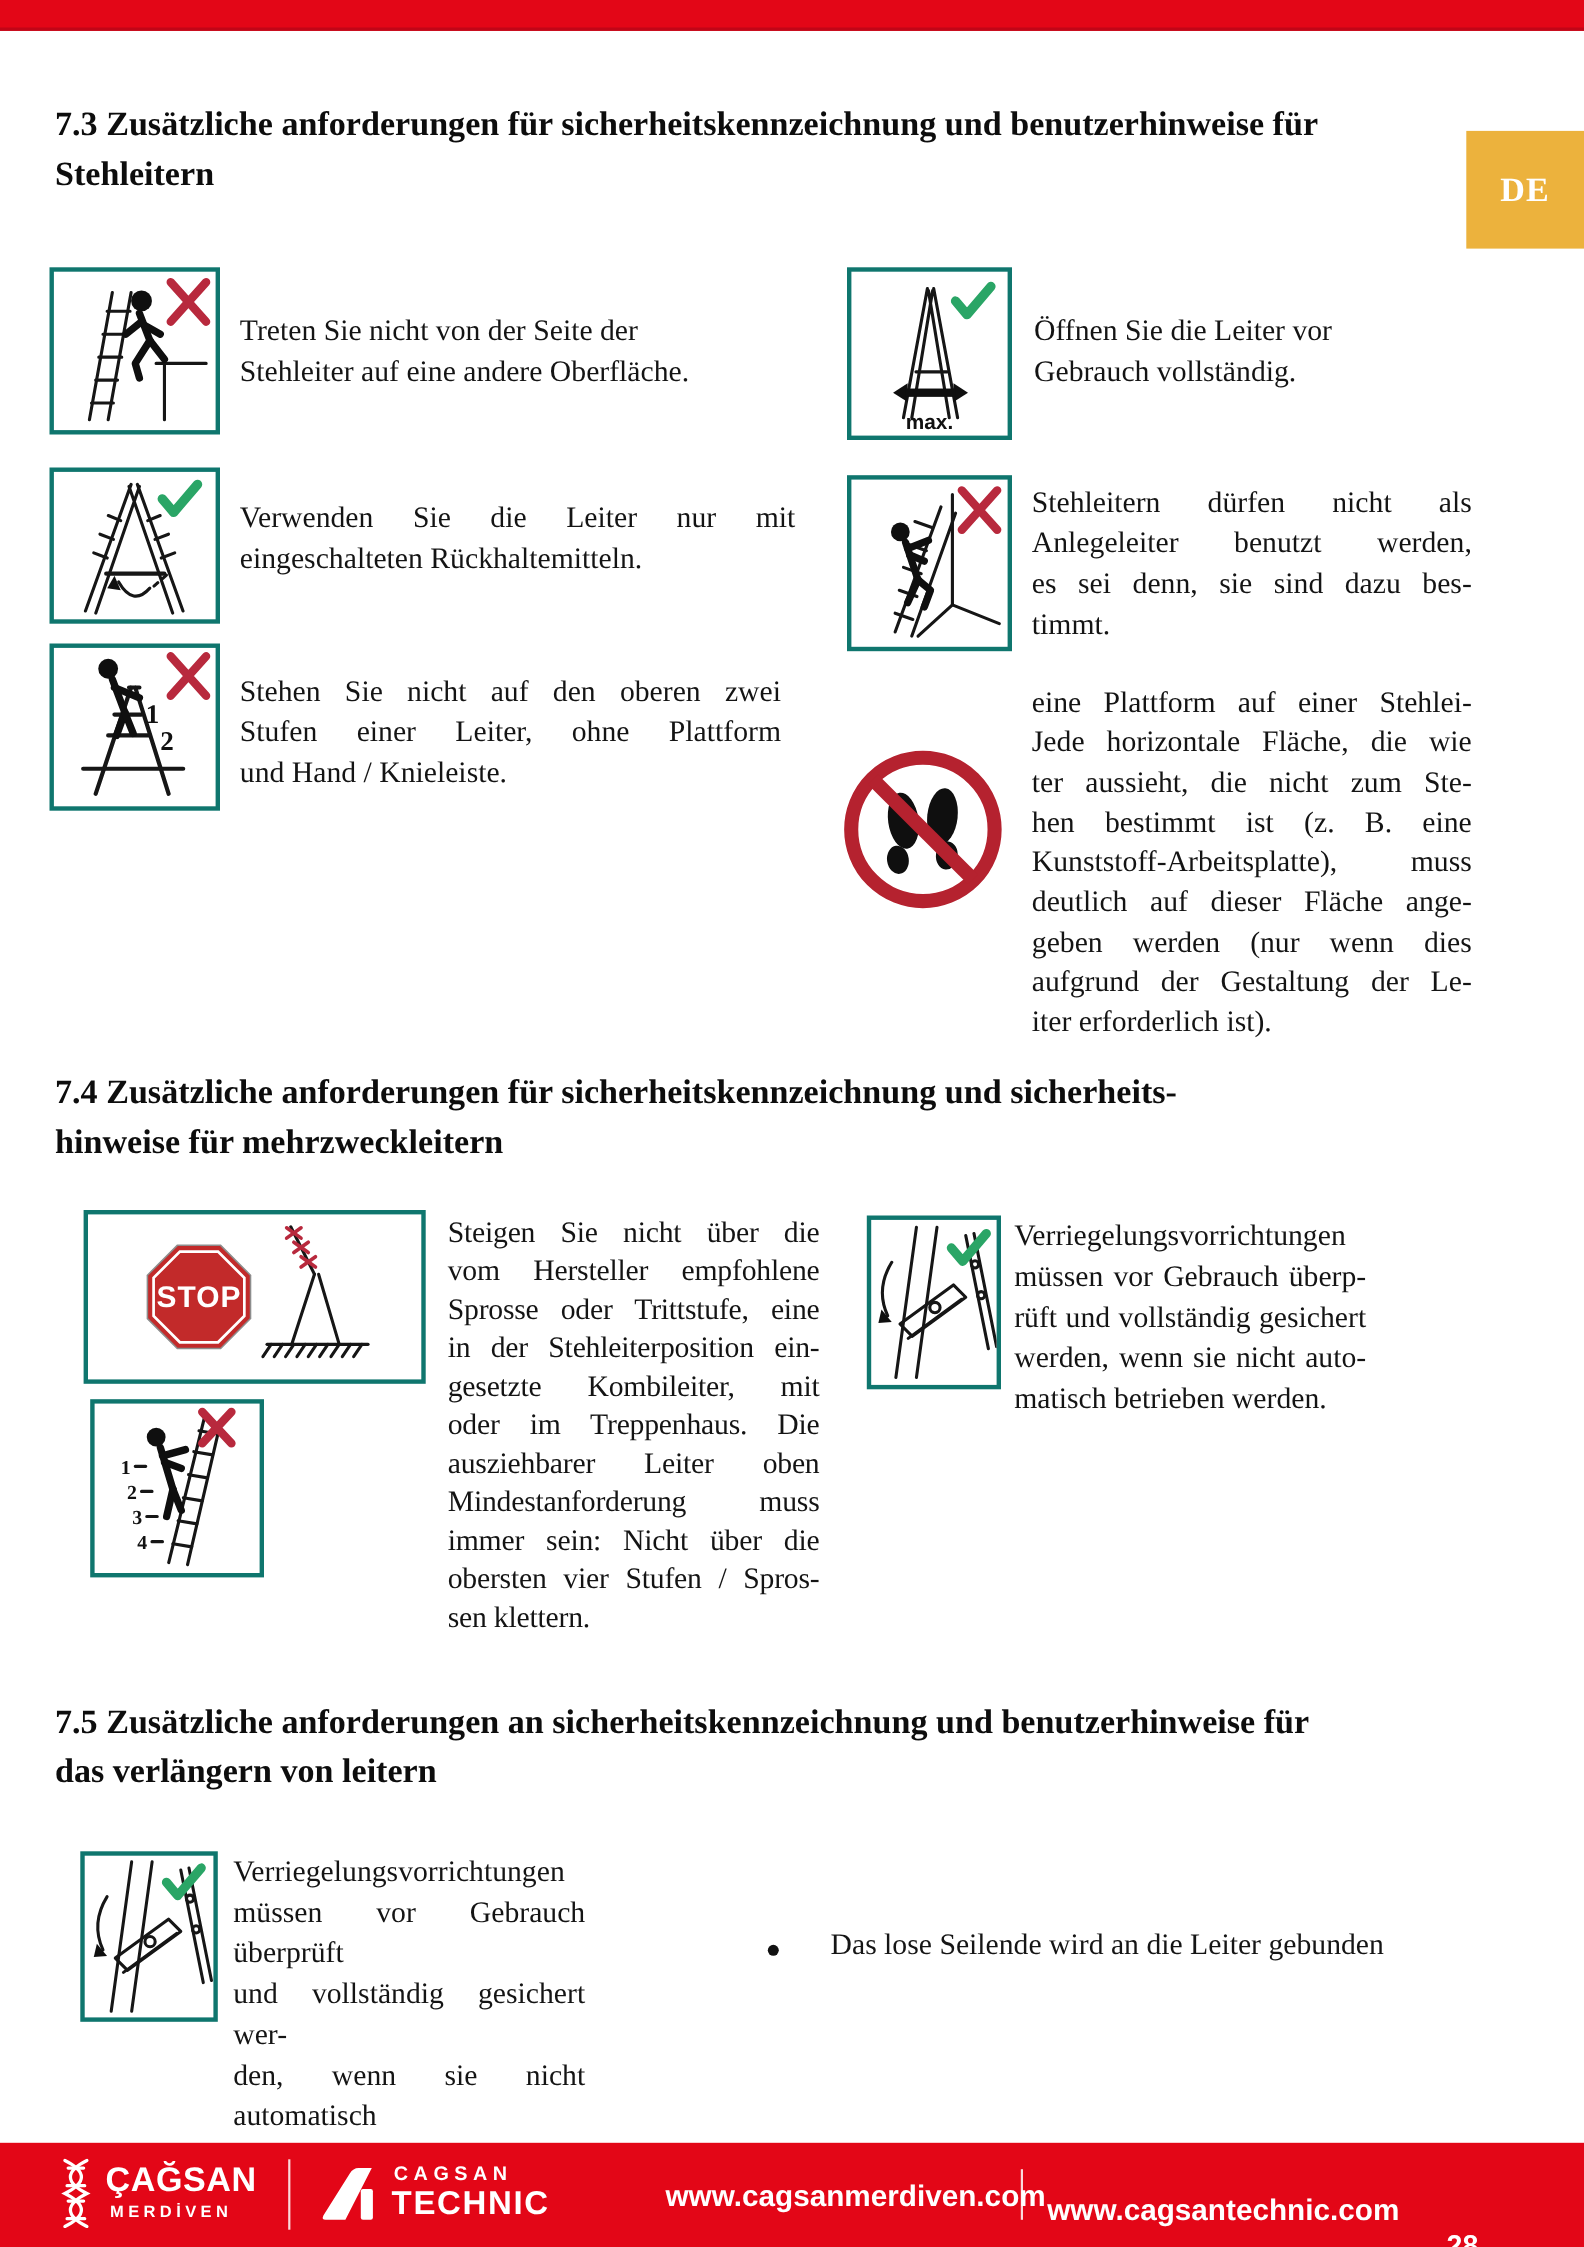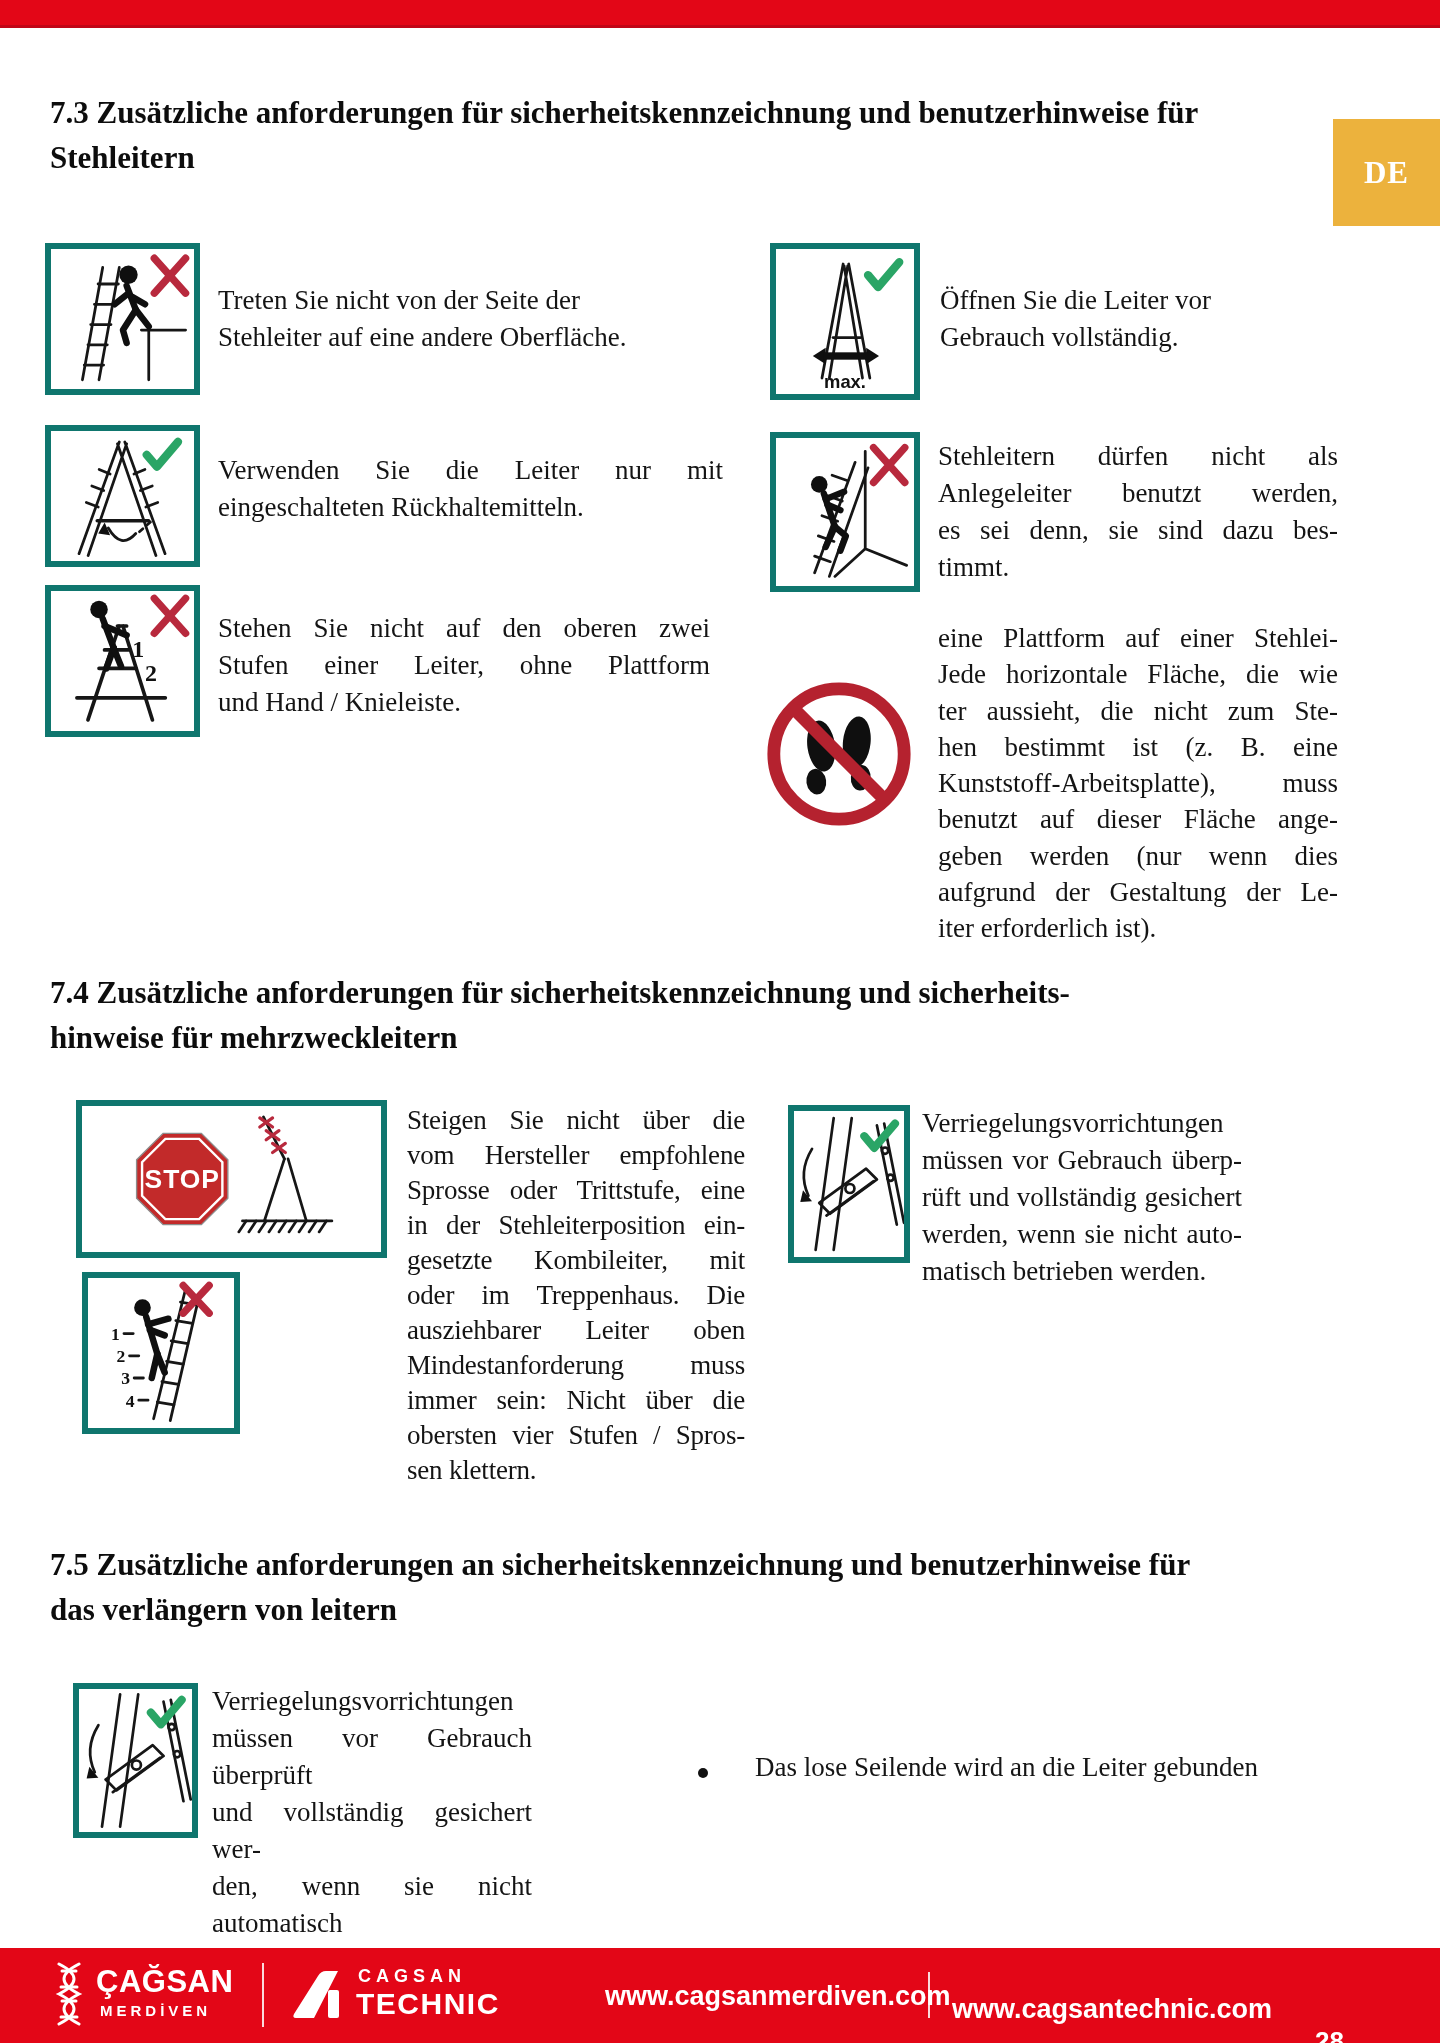--- a/index.html
+++ b/index.html
@@ -15,21 +15,21 @@
   .heading {
     position:absolute; font-weight:bold; font-size:31px; line-height:45px; color:#0d0d0d;
   }
   .lang-tab {
     position:absolute; left:1333px; top:119px; width:107px; height:107px;
     background:var(--tab_yellow,#ecb23d); color:#ffffff;
     display:flex; align-items:center; justify-content:center;
     font-size:31px; font-weight:bold; letter-spacing:1px;
   }
   .pict {
-    position:absolute; background:#fff; border:6px solid #0f766e; box-sizing:border-box;
+    position:absolute; background:#fff; border:4px solid #0f766e; box-sizing:border-box;
   }
   .pict svg { display:block; width:100%; height:100%; }
   .nobox { border:none; }
   .txt {
     position:absolute; font-size:27px; line-height:37px; color:#141414;
   }
   .txt .ln { min-height:1em; }
   .just .ln { text-align:justify; text-align-last:justify; }
   .just .ln.last { text-align-last:left; }
   .tight { letter-spacing:-0.2px; }
@@ -210,21 +210,21 @@
       <circle cx="80" cy="80" r="66" fill="none" stroke="var(--prohibition_red,#b5222f)" stroke-width="13"></circle>
       <line x1="34" y1="34" x2="126" y2="126" stroke="var(--prohibition_red,#b5222f)" stroke-width="13"></line>
     </svg>
   </div>
   <div class="txt just" style="left:938px; top:620px; width:400px; line-height:36.3px;">
       <div class="ln">eine Plattform auf einer Stehlei-</div>
       <div class="ln">Jede horizontale Fläche, die wie</div>
       <div class="ln">ter aussieht, die nicht zum Ste-</div>
       <div class="ln">hen bestimmt ist (z. B. eine</div>
       <div class="ln">Kunststoff-Arbeitsplatte), muss</div>
-      <div class="ln">benutzt auf dieser Fläche ange-</div>
+      <div class="ln">deutlich auf dieser Fläche ange-</div>
       <div class="ln">geben werden (nur wenn dies</div>
       <div class="ln">aufgrund der Gestaltung der Le-</div>
       <div class="ln last">iter erforderlich ist).</div>
     </div>
 
   <div class="heading" style="left:50px; top:970px; width:1250px;">
     <div>7.4 Zusätzliche anforderungen für sicherheitskennzeichnung und sicherheits-</div>
     <div>hinweise für mehrzweckleitern</div>
   </div>
 

